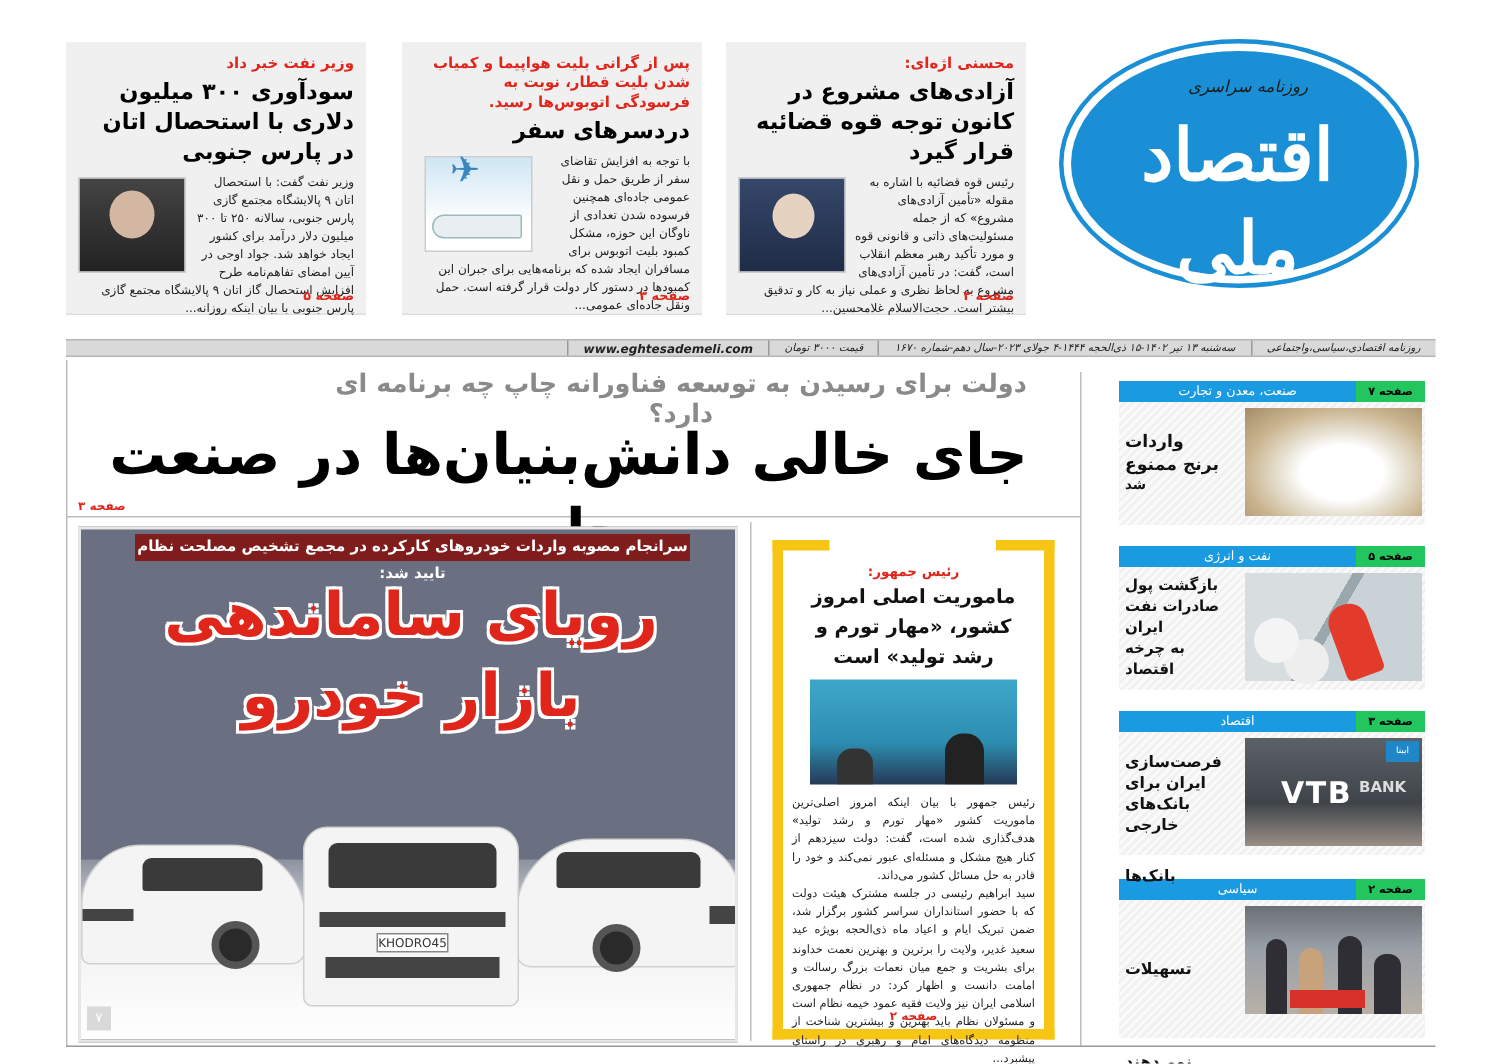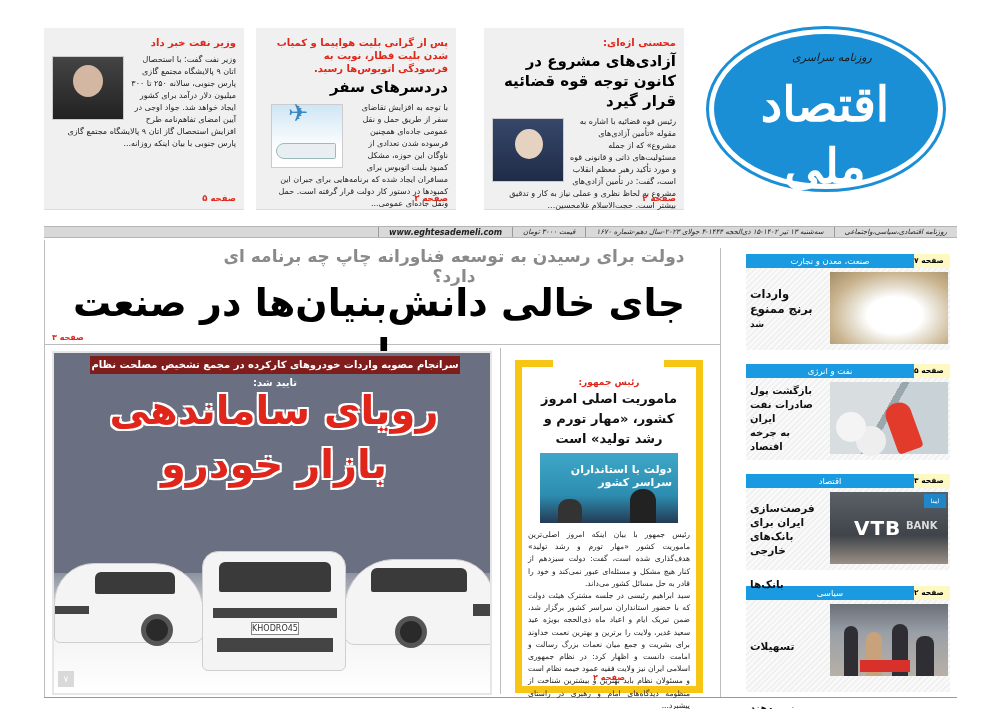--- a/index.html
+++ b/index.html
@@ -67,21 +67,21 @@
   .pres-photo { width: 138px; height: 70px; margin: 4px auto 0 auto; background: linear-gradient(#3ea7c8, #2d8db0 60%, #243a55); position: relative; overflow: hidden; }
   .pres-photo .banner-text { position: absolute; top: 10px; right: 6px; color: #fff; font-size: 11px; font-weight: bold; }
   .pres-photo .person1 { position: absolute; right: 22px; bottom: 0; width: 26px; height: 34px; background: #222; border-radius: 12px 12px 0 0; }
   .pres-photo .person2 { position: absolute; left: 18px; bottom: 0; width: 24px; height: 24px; background: #333; border-radius: 10px 10px 0 0; }
   .pres-body { font-size: 7.6px; line-height: 12.2px; color: #222; margin-top: 6px; text-align: justify; }
   .pres-page { position: absolute; bottom: 4px; width: 174px; text-align: center; color: #e0261b; font-size: 8px; font-weight: bold; }
 
   
   .side-sec { position: absolute; left: 746px; width: 204px; }
   .side-head { height: 14px; display: flex; background: #1a9ae0; }
-  .side-head .pg { width: 36px; background: #fef9c3; color: #000; font-size: 7.5px; font-weight: bold; text-align: left; line-height: 14px; }
+  .side-head .pg { width: 46px; background: #22c55e; color: #000; font-size: 7.5px; font-weight: bold; text-align: center; line-height: 14px; }
   .side-head .title { flex: 1; color: #fff; font-size: 8.5px; text-align: center; line-height: 14px; }
   .side-body { position: relative; height: 82px; background: repeating-linear-gradient(135deg, #fafafa 0 2px, #f1f1f1 2px 4px); }
   .side-body .pic { position: absolute; right: 2px; top: 4px; width: 118px; height: 72px; }
   .side-body .cap { position: absolute; left: 0; top: 0; width: 80px; height: 82px; display: flex; flex-direction: column; justify-content: center; text-align: left; font-weight: bold; font-size: 11.5px; line-height: 15px; color: #111; padding-left: 4px; }
 
   .pic-rice { background: radial-gradient(ellipse at 55% 60%, #ffffff 0 30%, #e8e2d4 45%, #c9b48f 70%, #a48d66); }
   .pic-oil { background: linear-gradient(120deg, #d8dde0 0 45%, #9aa7ad 45% 50%, #c9d2d6 50%); position: relative; }
   .pic-oil::after { content: ""; position: absolute; left: 60px; top: 20px; width: 26px; height: 50px; background: #e23b2b; border-radius: 12px 12px 4px 4px; transform: rotate(-20deg); }
   .pic-oil::before { content: ""; position: absolute; left: 6px; top: 30px; width: 30px; height: 30px; background: #f4f4f4; border-radius: 50%; box-shadow: 20px 14px 0 #eee; }
   .pic-bank { background: linear-gradient(#5c6168, #3f444a 60%, #9a8f86); position: relative; }
@@ -112,32 +112,33 @@
 <div class="teaser" style="left:484px;">
   <div class="kicker">محسنی اژه‌ای:</div>
   <div class="headline">آزادی‌های مشروع در کانون توجه قوه قضائیه قرار گیرد</div>
   <div class="body-wrap">
     <div class="thumb portrait"></div>
     <span>رئیس قوه قضائیه با اشاره به مقوله «تأمین آزادی‌های مشروع» که از جمله مسئولیت‌های ذاتی و قانونی قوه و مورد تأکید رهبر معظم انقلاب است، گفت: در تأمین آزادی‌های مشروع به لحاظ نظری و عملی نیاز به کار و تدقیق بیشتر است. حجت‌الاسلام غلامحسین...</span>
   </div>
   <div class="more">صفحه ۲</div>
 </div>
 
-<div class="teaser" style="left:256px;padding-left:15px;">
+<div class="teaser" style="left:268px;padding-left:15px;">
   <div class="kicker">پس از گرانی بلیت هواپیما و کمیاب شدن بلیت قطار، نوبت به فرسودگی اتوبوس‌ها رسید.</div>
   <div class="headline">دردسرهای سفر</div>
   <div class="body-wrap">
     <div class="thumb travel"></div>
     <span>با توجه به افزایش تقاضای سفر از طریق حمل و نقل عمومی جاده‌ای همچنین فرسوده شدن تعدادی از ناوگان این حوزه، مشکل کمبود بلیت اتوبوس برای مسافران ایجاد شده که برنامه‌هایی برای جبران این کمبودها در دستور کار دولت قرار گرفته است. حمل ونقل جاده‌ای عمومی...</span>
   </div>
   <div class="more">صفحه ۳</div>
 </div>
 
 <div class="teaser" style="left:44px;">
   <div class="kicker">وزیر نفت خبر داد</div>
+  <div class="headline">سودآوری ۳۰۰ میلیون دلاری با استحصال اتان در پارس جنوبی</div>
   <div class="body-wrap">
     <div class="thumb portrait-dark"></div>
     <span>وزیر نفت گفت: با استحصال اتان ۹ پالایشگاه مجتمع گازی پارس جنوبی، سالانه ۲۵۰ تا ۳۰۰ میلیون دلار درآمد برای کشور ایجاد خواهد شد. جواد اوجی در آیین امضای تفاهم‌نامه طرح افزایش استحصال گاز اتان ۹ پالایشگاه مجتمع گازی پارس جنوبی با بیان اینکه روزانه...</span>
   </div>
   <div class="more">صفحه ۵</div>
 </div>
 
 <div class="infobar">
   <div class="seg" style="border-left:1px solid #999;">روزنامه اقتصادی،سیاسی،واجتماعی</div>
   <div class="seg">سه‌شنبه ۱۳ تیر ۱۴۰۲-۱۵ ذی‌الحجه ۱۴۴۴-۴ جولای ۲۰۲۳-سال دهم-شماره ۱۶۷۰</div>
@@ -180,21 +181,20 @@
     <div class="plate" style="left:48px; top:70px; width:48px; height:13px;">KHODRO45</div>
   </div>
   <div class="page-badge">۷</div>
 </div>
 
 <div class="pres-story">
   <div class="pres-inner">
     <div class="pres-kicker">رئیس جمهور:</div>
     <div class="pres-headline">ماموریت اصلی امروز کشور، «مهار تورم و رشد تولید» است</div>
     <div class="pres-photo">
-      <div class="banner-text">دولت با استانداران سراسر کشور</div>
       <div class="person1"></div>
       <div class="person2"></div>
     </div>
     <div class="pres-body">رئیس جمهور با بیان اینکه امروز اصلی‌ترین ماموریت کشور «مهار تورم و رشد تولید» هدف‌گذاری شده است، گفت: دولت سیزدهم از کنار هیچ مشکل و مسئله‌ای عبور نمی‌کند و خود را قادر به حل مسائل کشور می‌داند.</div>
     <div class="pres-body" style="margin-top:0;">سید ابراهیم رئیسی در جلسه مشترک هیئت دولت که با حضور استانداران سراسر کشور برگزار شد، ضمن تبریک ایام و اعیاد ماه ذی‌الحجه بویژه عید سعید غدیر، ولایت را برترین و بهترین نعمت خداوند برای بشریت و جمع میان نعمات بزرگ رسالت و امامت دانست و اظهار کرد: در نظام جمهوری اسلامی ایران نیز ولایت فقیه عمود خیمه نظام است و مسئولان نظام باید بهترین و بیشترین شناخت از منظومه دیدگاه‌های امام و رهبری در راستای پیشبرد...</div>
   </div>
   <div class="pres-page">صفحه ۲</div>
 </div>
 <div class="pres-topbar-l"></div>
 <div class="pres-topbar-r"></div>

